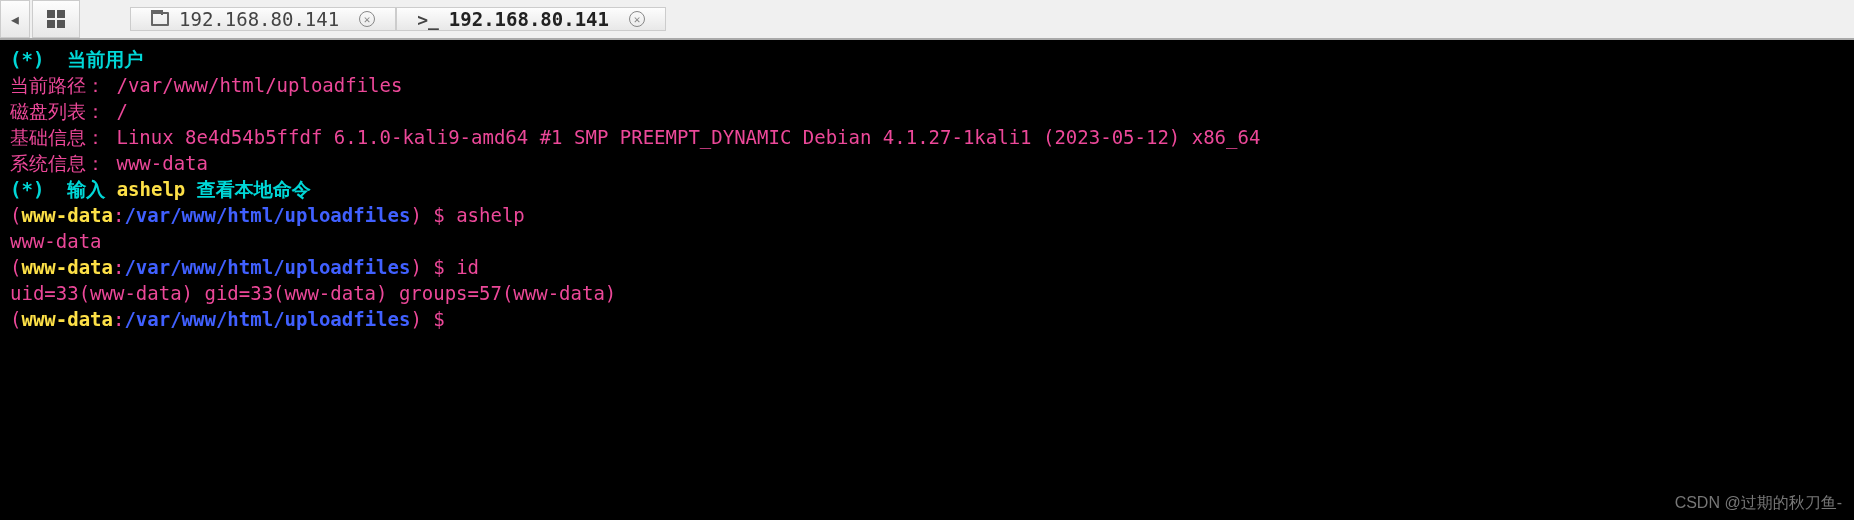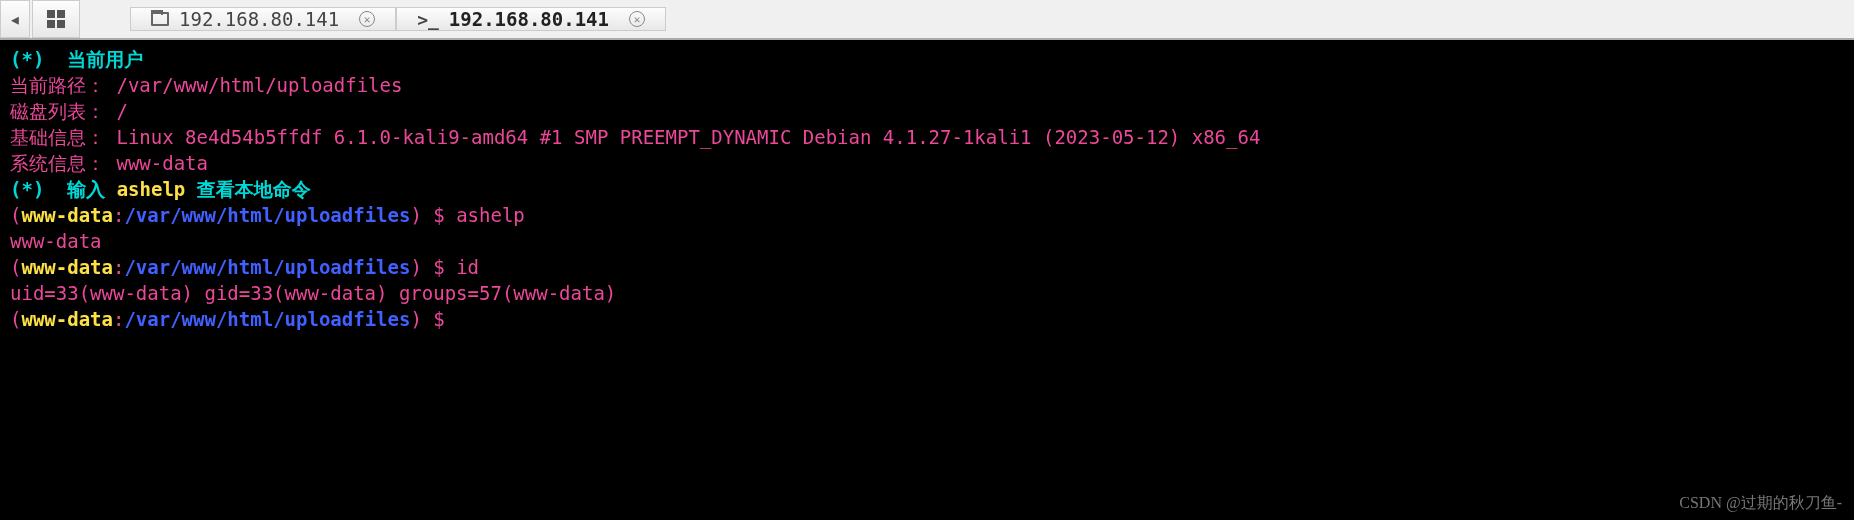--- a/index.html
+++ b/index.html
@@ -108,21 +108,21 @@
     .cyan { color: #00d7d7; font-weight: bold; }
     .red { color: #fde047; font-weight: bold; }
     .blue { color: #4060ff; font-weight: bold; }
     .white { color: #ec4899; }
     .watermark {
       position: absolute;
       bottom: 6px;
       right: 12px;
       color: #777;
       font-size: 16px;
-      font-family: Liberation Serif, serif;
+      font-family: Liberation Sans, sans-serif;
     }
     .grid-icon {
       display: grid;
       grid-template-columns: 8px 8px;
       grid-template-rows: 8px 8px;
       gap: 2px;
     }
     .grid-icon span {
       background: #555;
     }

